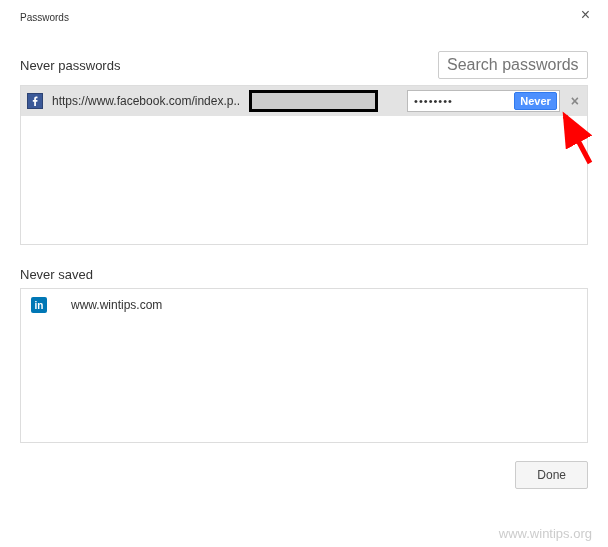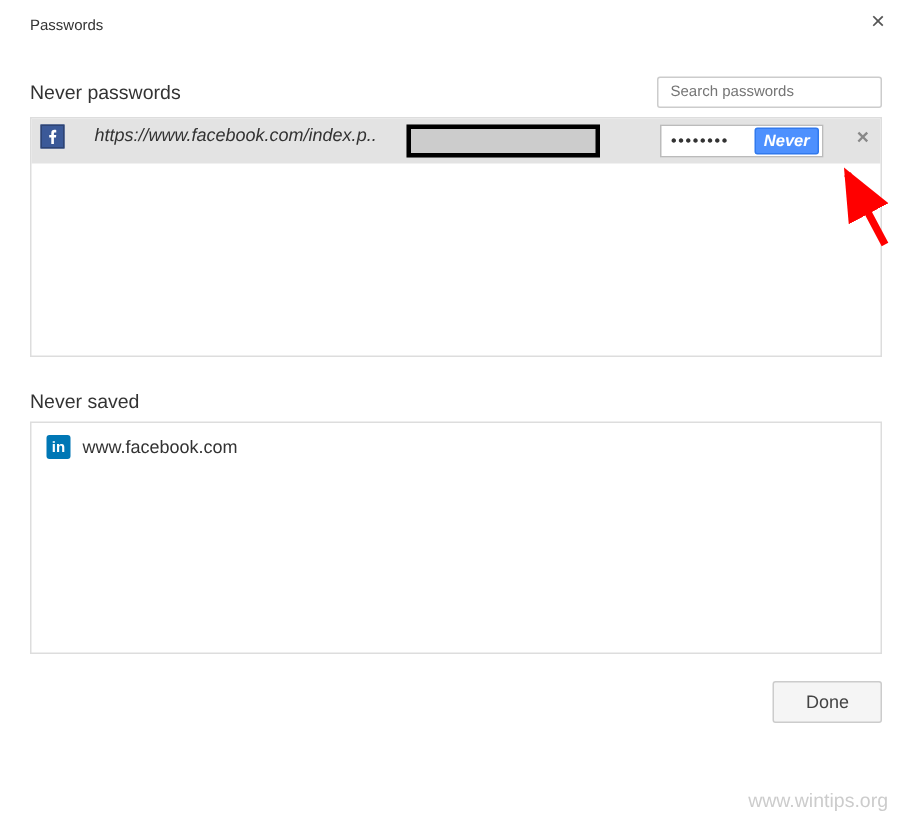--- a/index.html
+++ b/index.html
@@ -33,40 +33,39 @@
       justify-content: space-between;
       align-items: center;
       margin-bottom: 6px;
     }
     .section-label {
       font-size: 13px;
       color: #333;
     }
     .search-box {
       border: 1px solid #ccc;
-      font-size: 10px;
+      font-size: 16px;
       color: #999;
       padding: 4px 8px;
       width: 150px;
       background: #fff;
       border-radius: 2px;
     }
     .panel {
       border: 1px solid #ddd;
       background: #fff;
     }
     .saved-panel { height: 160px; margin-bottom: 22px; }
     .never-panel { height: 155px; }
     .row {
       display: flex;
-      align-items: flex-start;
+      align-items: center;
       background: #e3e3e3;
       padding: 4px 6px;
-      gap: 20px;
-      font-style: italic;
+      gap: 9px;
     }
     .fb-icon {
       width: 16px; height: 16px;
       background: #3b5998;
       border: 1px solid #2d4373;
       display: flex; align-items: center; justify-content: center;
     }
     .fb-icon svg { width: 10px; height: 10px; fill: #fff; }
     .url-text {
       font-size: 12px;
@@ -110,21 +109,21 @@
       color: #888;
       font-size: 14px;
       font-weight: bold;
       cursor: pointer;
       padding: 0 2px;
     }
     .never-row {
       display: flex;
       align-items: center;
       padding: 8px 10px;
-      gap: 8px;
+      gap: 24px;
     }
     .li-icon {
       width: 16px; height: 16px;
       background: #0077b5;
       display: flex; align-items: center; justify-content: center;
       color: #fff;
       font-size: 10px;
       font-weight: bold;
       border-radius: 2px;
     }
@@ -184,21 +183,21 @@
         <div class="show-btn">Never</div>
       </div>
       <div class="del-x">×</div>
     </div>
   </div>
 
   <div class="section-label" style="margin-bottom:6px;">Never saved</div>
   <div class="panel never-panel">
     <div class="never-row">
       <div class="li-icon">in</div>
-      <div class="never-url">www.facebook.com</div>
+      <div class="never-url">www.wintips.com</div>
     </div>
   </div>
 
   <div class="footer">
     <button class="done-btn">Done</button>
   </div>
 </div>
 
 <svg class="arrow" width="45" height="60">
   <defs>

